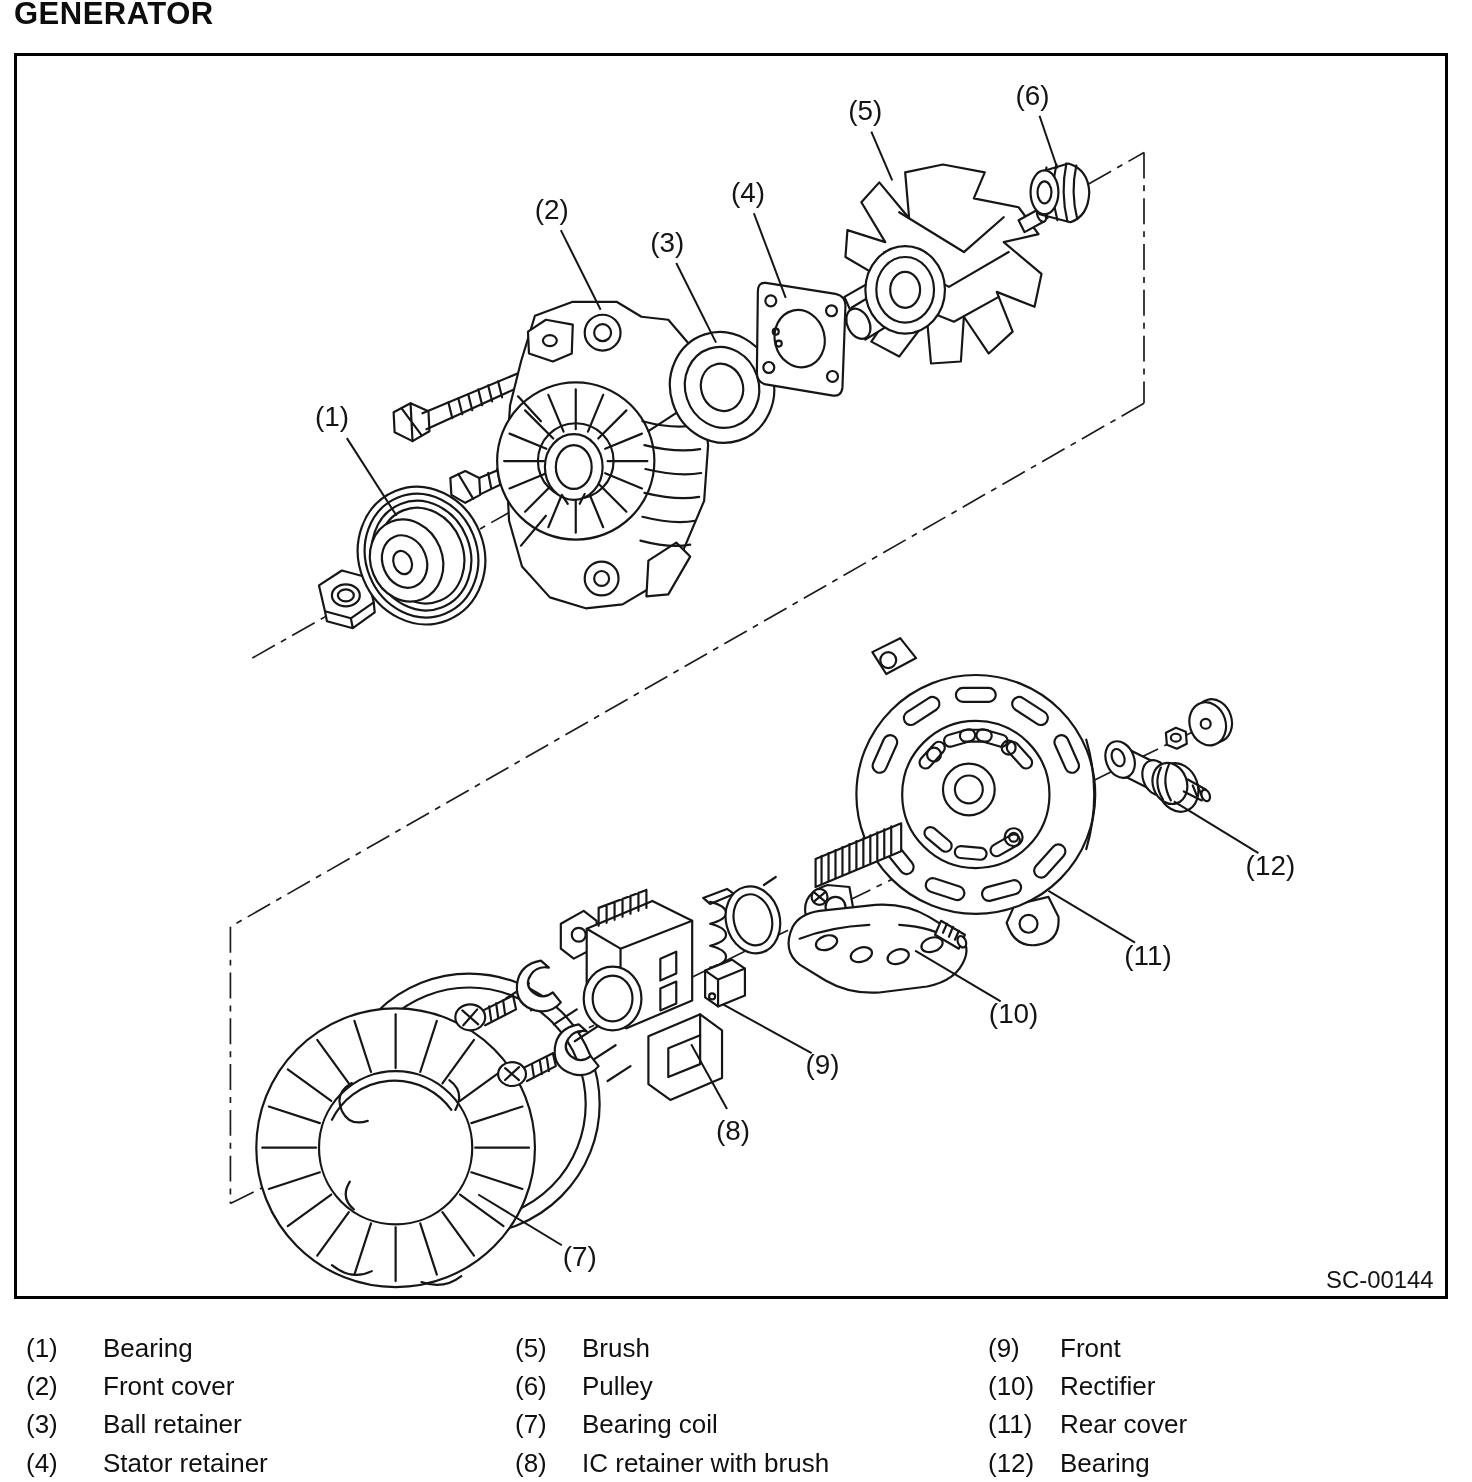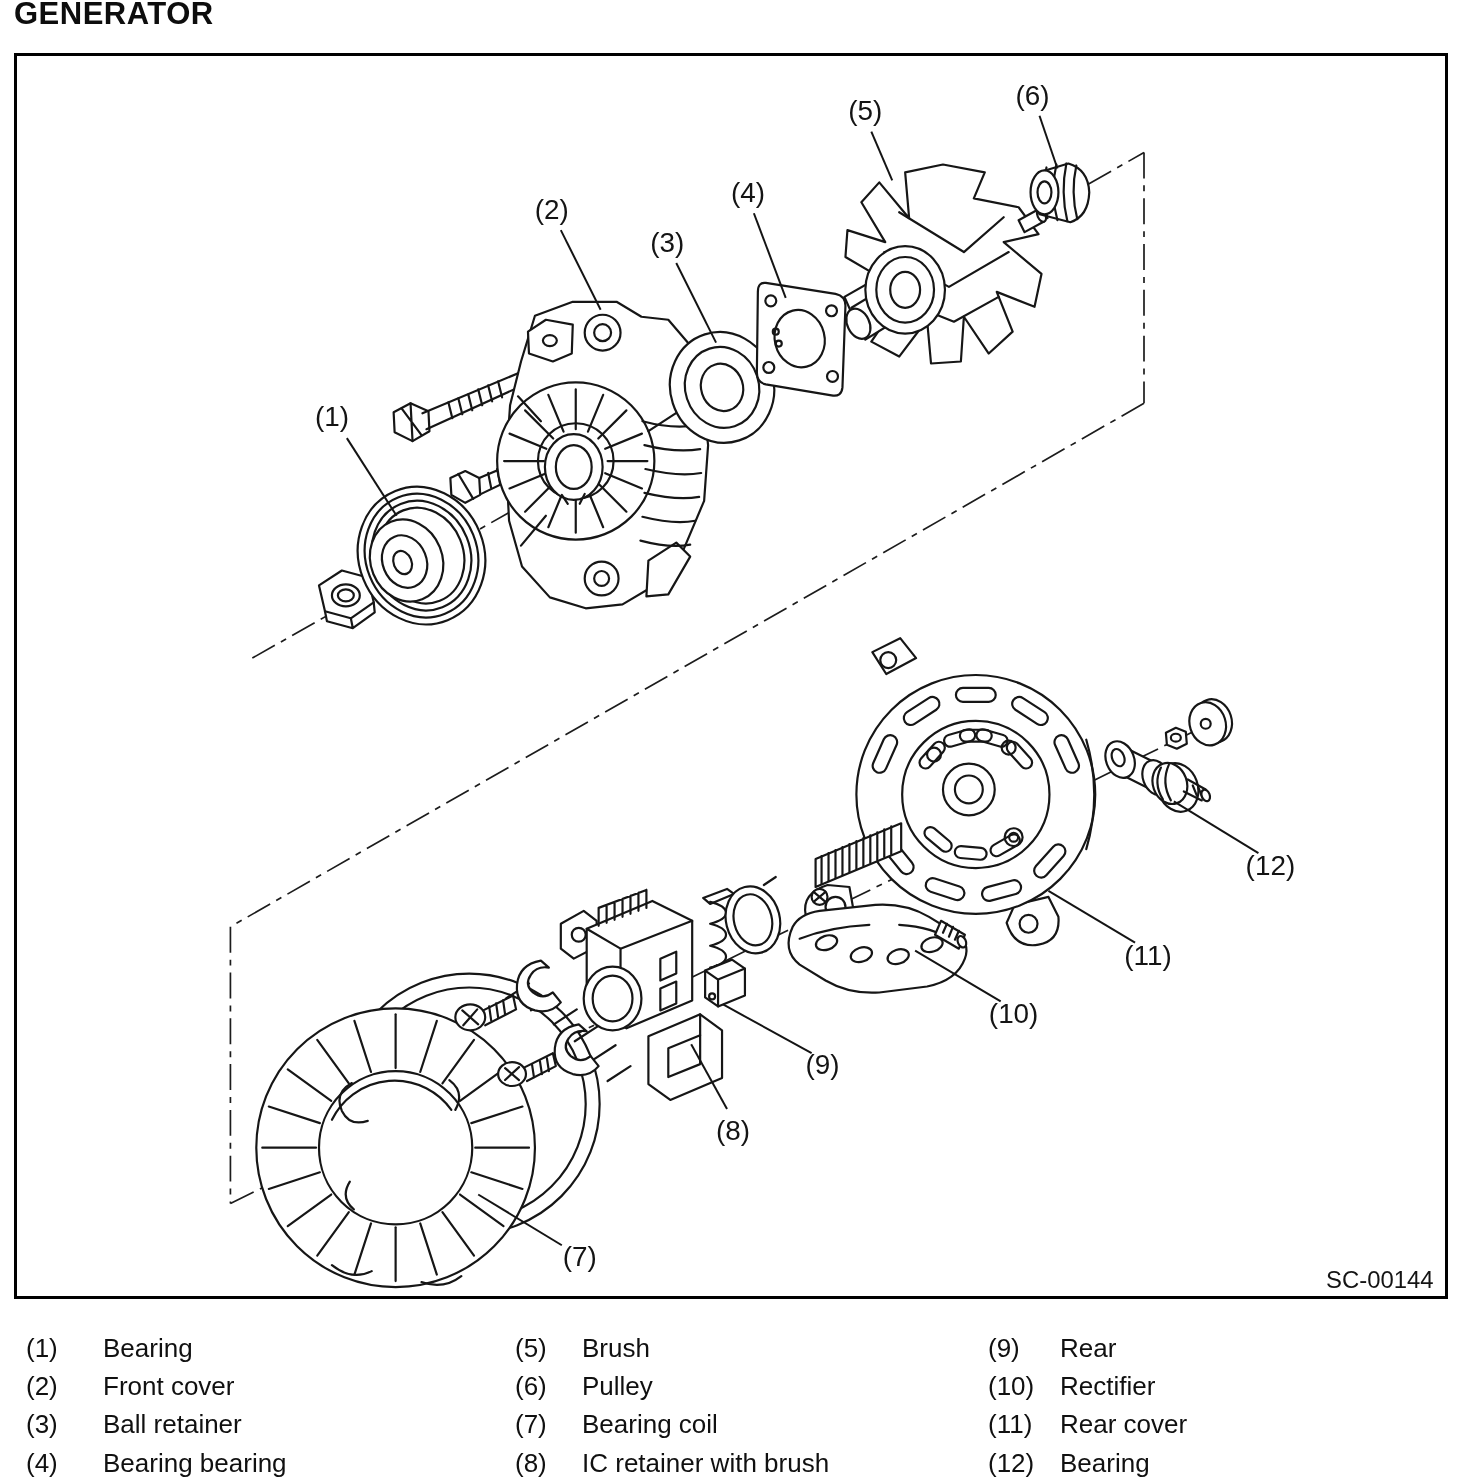--- a/index.html
+++ b/index.html
@@ -345,21 +345,21 @@
     <div class="legend-row">
         <span class="num">(2)</span>
         <span class="lbl">Front cover</span>
       </div>
     <div class="legend-row">
         <span class="num">(3)</span>
         <span class="lbl">Ball retainer</span>
       </div>
     <div class="legend-row">
         <span class="num">(4)</span>
-        <span class="lbl">Bearing bearing</span>
+        <span class="lbl">Stator retainer</span>
       </div>
   </div>
   <div class="legend-col c2">
     <div class="legend-row">
         <span class="num">(5)</span>
         <span class="lbl">Brush</span>
       </div>
     <div class="legend-row">
         <span class="num">(6)</span>
         <span class="lbl">Pulley</span>
@@ -369,21 +369,21 @@
         <span class="lbl">Bearing coil</span>
       </div>
     <div class="legend-row">
         <span class="num">(8)</span>
         <span class="lbl">IC retainer with brush</span>
       </div>
   </div>
   <div class="legend-col c3">
     <div class="legend-row">
         <span class="num">(9)</span>
-        <span class="lbl">Rear</span>
+        <span class="lbl">Front</span>
       </div>
     <div class="legend-row">
         <span class="num">(10)</span>
         <span class="lbl">Rectifier</span>
       </div>
     <div class="legend-row">
         <span class="num">(11)</span>
         <span class="lbl">Rear cover</span>
       </div>
     <div class="legend-row">

